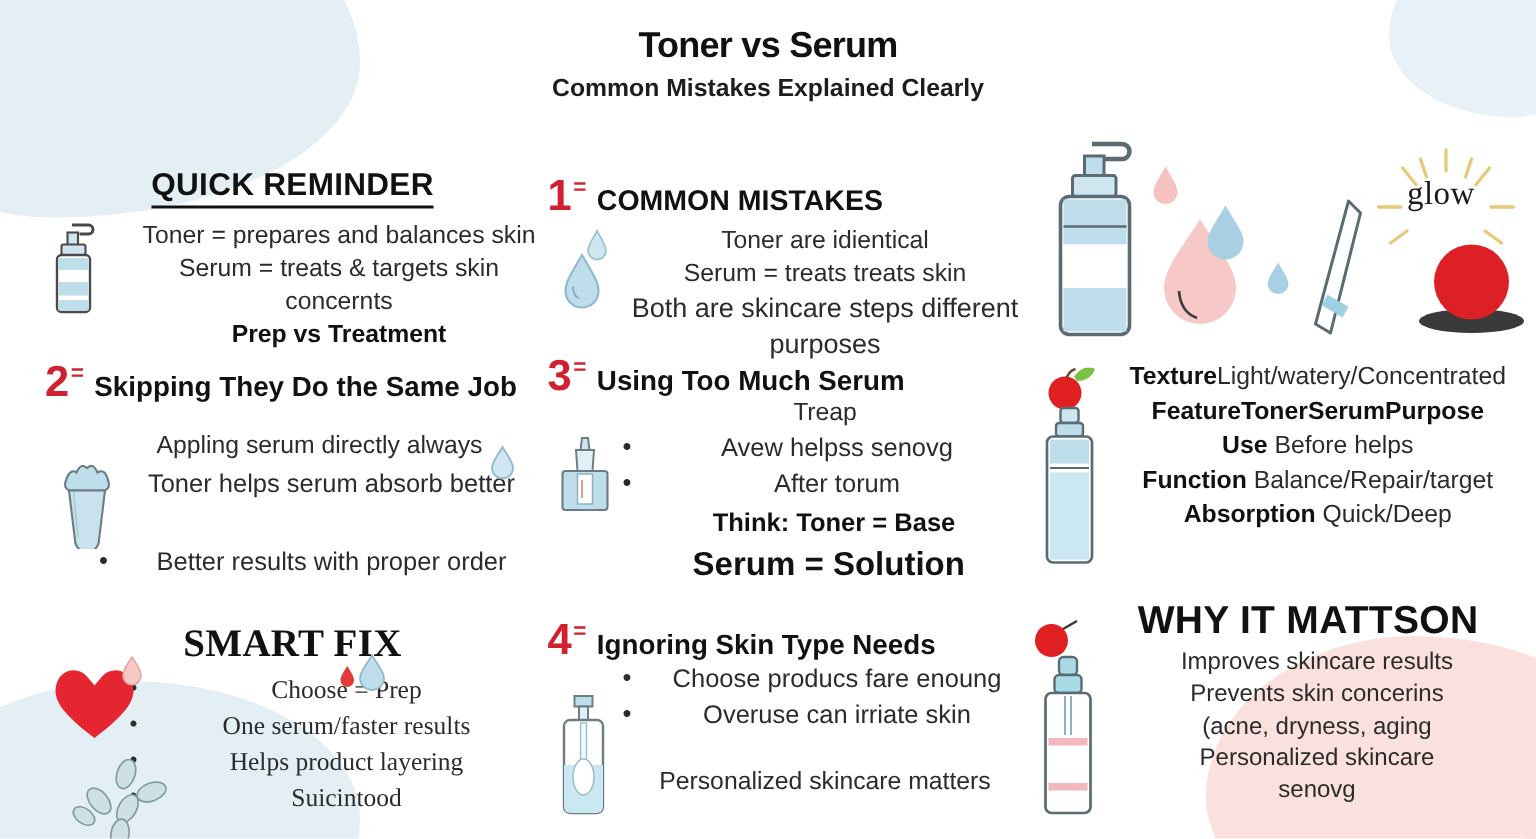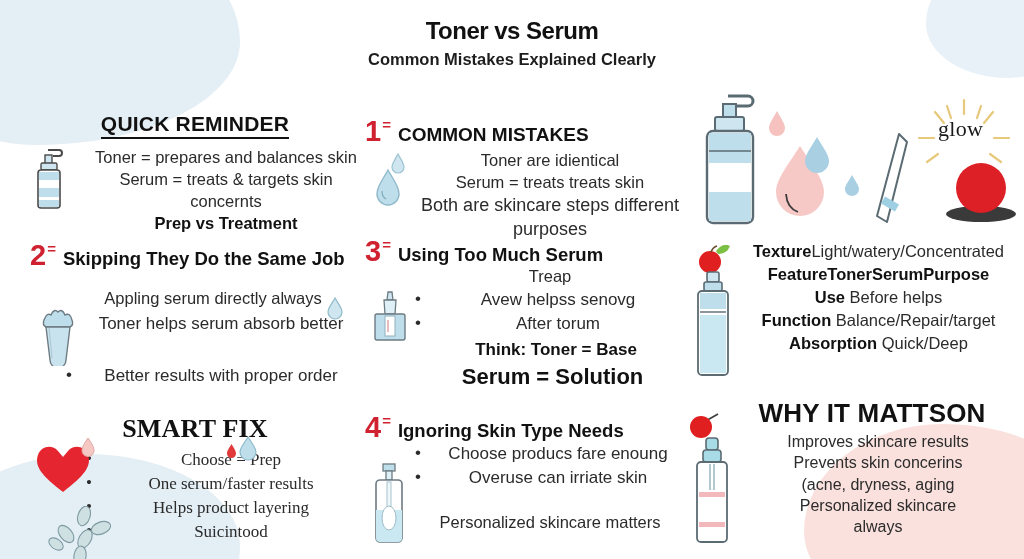--- a/index.html
+++ b/index.html
@@ -375,18 +375,18 @@
         <rect x="9" y="86" width="26" height="5" fill="#f2b8bc"></rect>
         <path d="M20 28 v26" stroke="#8fb0bd" stroke-width="1.4"></path>
         <path d="M24 28 v26" stroke="#8fb0bd" stroke-width="1.4"></path>
       </svg>
 
       <ul class="why-list" style="padding-left:44px; margin-top:2px;">
         <li>Improves skincare results</li>
         <li>Prevents skin concerins</li>
         <li>(acne, dryness, aging</li>
         <li>Personalized skincare</li>
-        <li>always</li>
+        <li>senovg</li>
       </ul>
     </div>
   </div>
 
 </div>
 
 </body></html>

